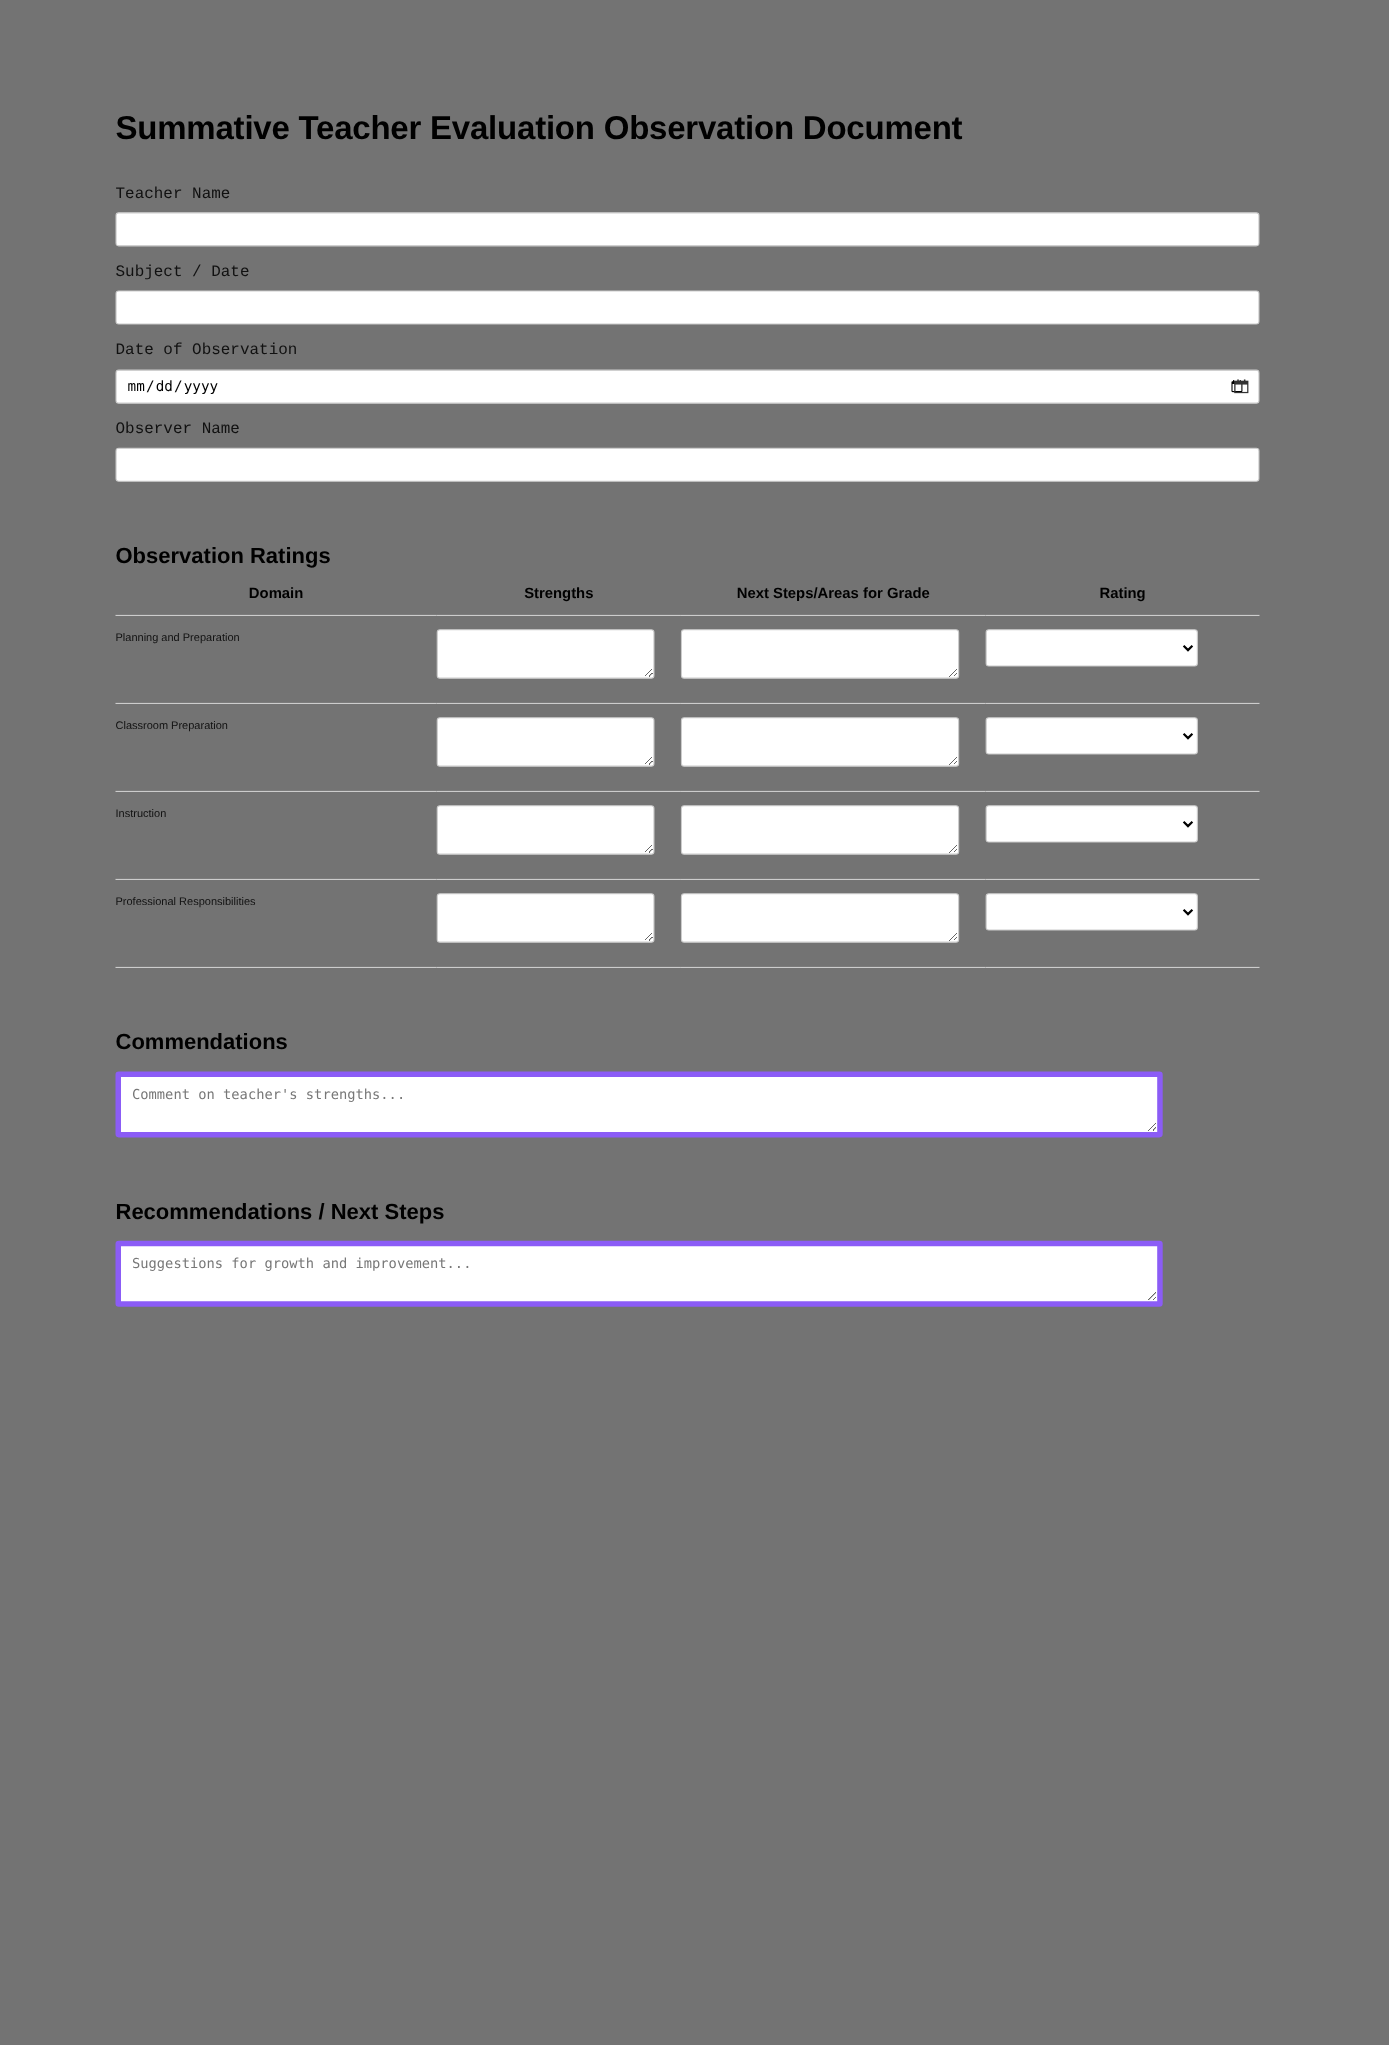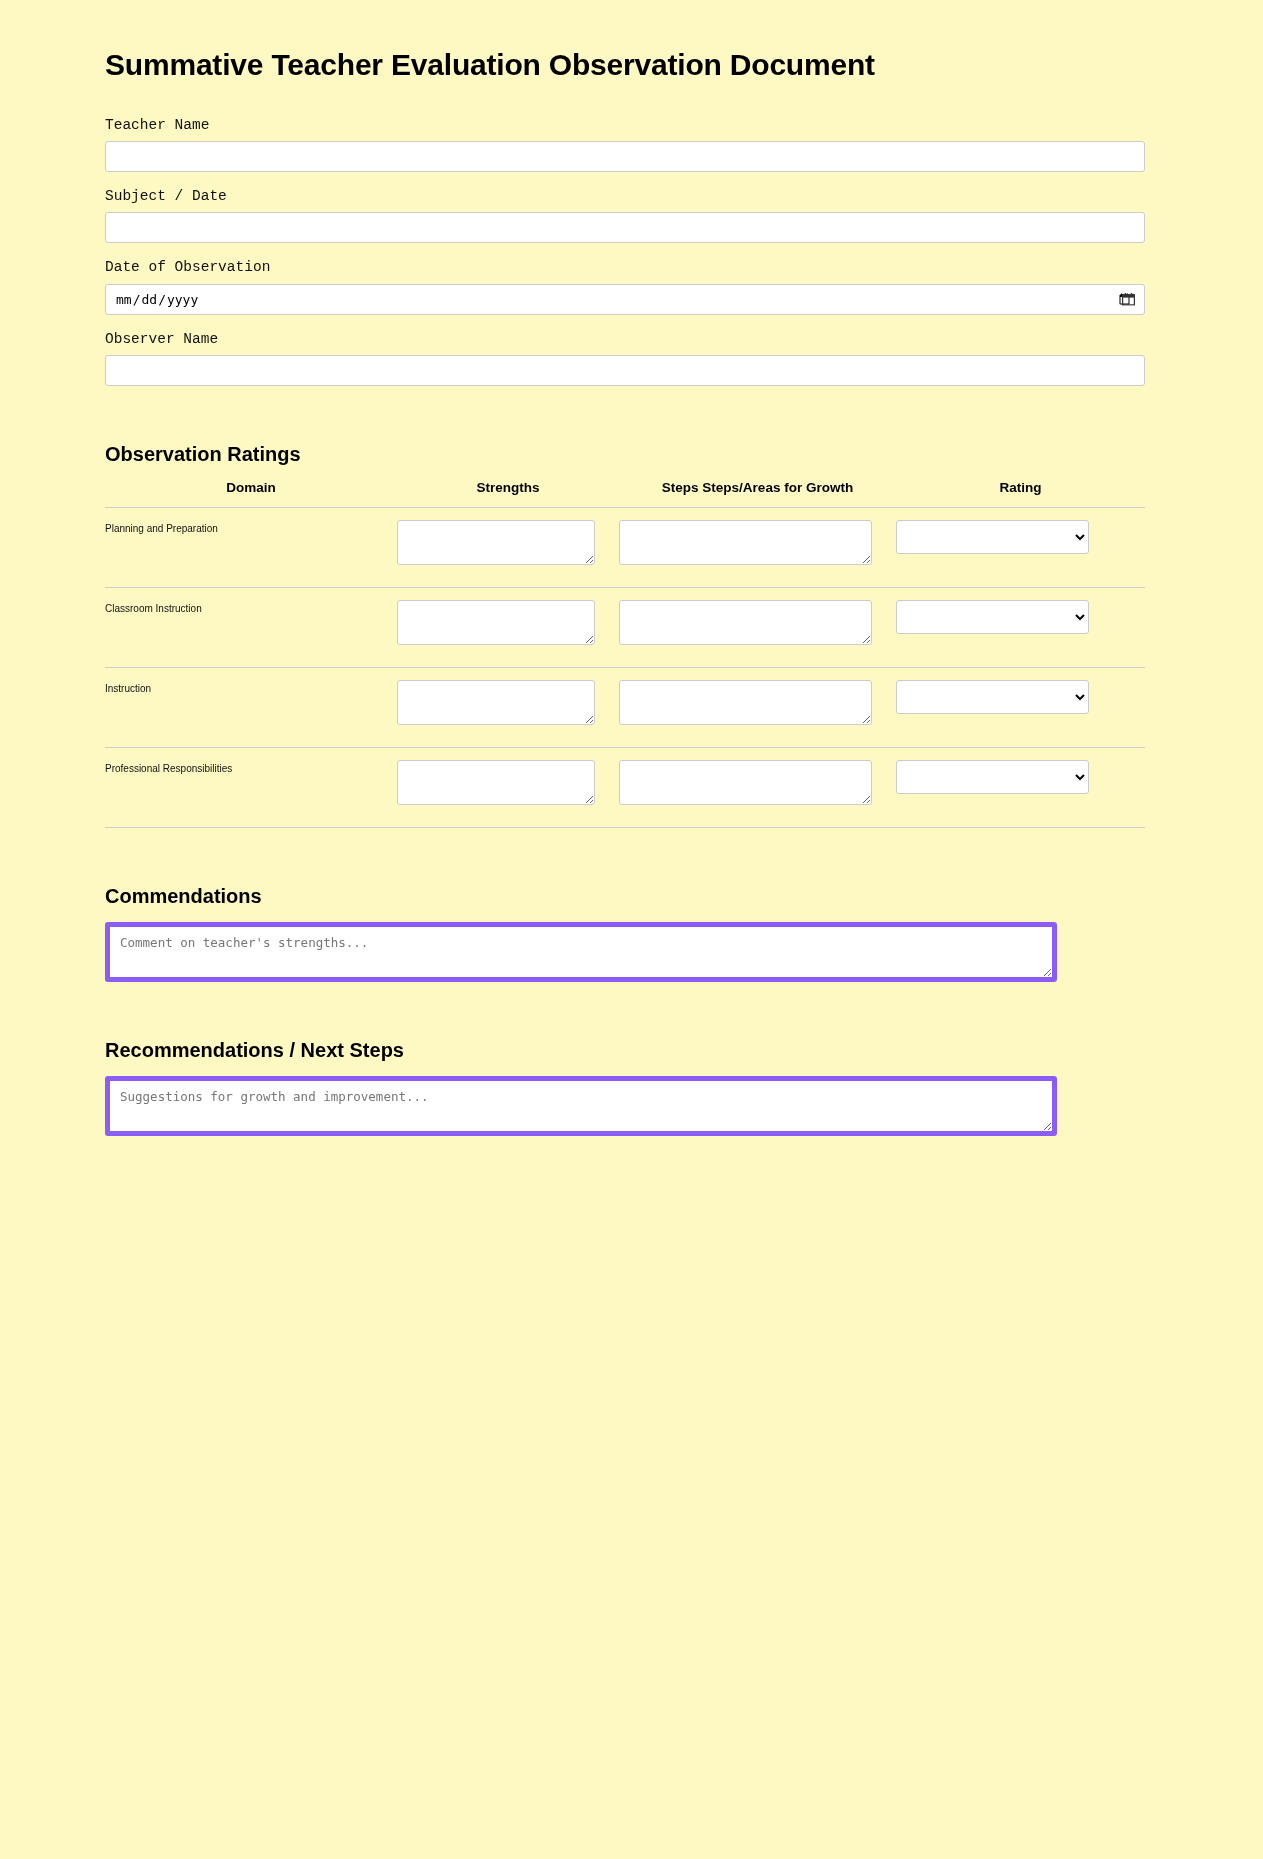--- a/index.html
+++ b/index.html
@@ -10,22 +10,22 @@
   }
   body {
     width: 1263px;
     min-height: 1859px;
     font-family: "Liberation Sans", sans-serif;
     color: #000000;
   }
   .page {
     width: 1263px;
     min-height: 1859px;
-    padding: 48px 105px 0 105px;
-    background: #fef9c3;
+    padding: 100px 105px 0 105px;
+    background: #737373;
   }
   .doc-title {
     font-size: 30px;
     font-weight: bold;
     letter-spacing: -0.2px;
     margin: 0 0 34px 0;
     line-height: 1.15;
   }
   .section-title {
     font-size: 20px;
@@ -211,21 +211,21 @@
     <input class="text-input" type="text" value="" style="">
   </div>
 
   <h2 class="section-title spaced">Observation Ratings</h2>
 
   <table class="ratings-table">
     <thead>
       <tr>
         <th class="col-domain">Domain</th>
         <th class="col-strengths">Strengths</th>
-        <th class="col-next">Steps Steps/Areas for Growth</th>
+        <th class="col-next">Next Steps/Areas for Grade</th>
         <th class="col-rating">Rating</th>
       </tr>
     </thead>
     <tbody>
       <tr>
         <td>
           <span class="domain-label">Planning and Preparation</span>
         </td>
         <td>
           <textarea class="cell-textarea" style=""></textarea>
@@ -234,21 +234,21 @@
           <textarea class="cell-textarea wide" style=""></textarea>
         </td>
         <td>
           <select class="rating-select">
             <option value=""></option>
           </select>
         </td>
       </tr>
       <tr>
         <td>
-          <span class="domain-label">Classroom Instruction</span>
+          <span class="domain-label">Classroom Preparation</span>
         </td>
         <td>
           <textarea class="cell-textarea" style=""></textarea>
         </td>
         <td>
           <textarea class="cell-textarea wide" style=""></textarea>
         </td>
         <td>
           <select class="rating-select">
             <option value=""></option>

